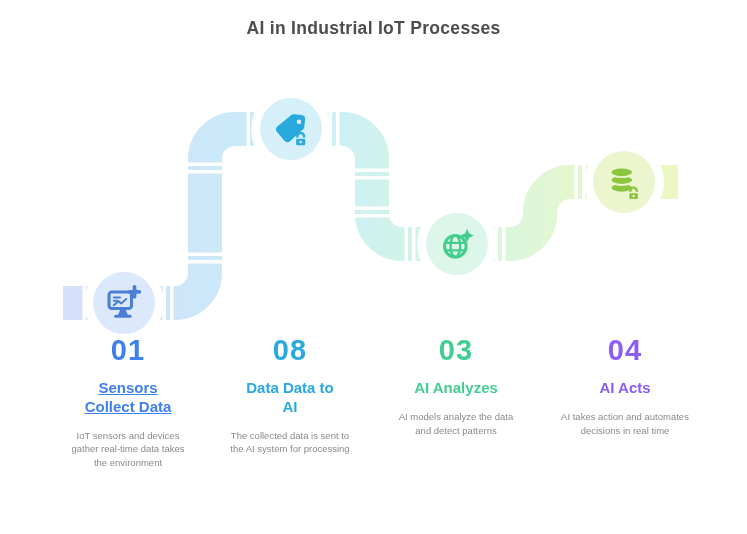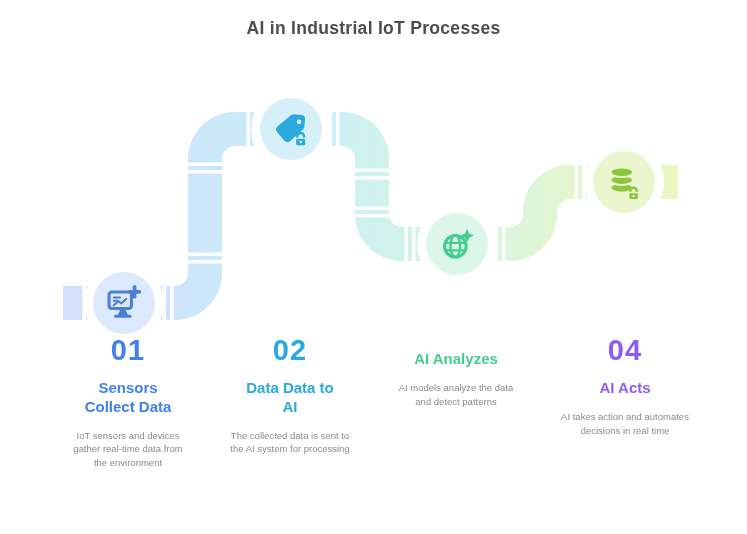--- a/index.html
+++ b/index.html
@@ -20,21 +20,21 @@
   .step .heading{font-size:15px;font-weight:bold;line-height:1.25;margin:14px auto 0;}
   .step .desc{font-size:9.5px;color:#8a8a8a;line-height:1.45;margin:12px auto 0;}
   .s1{left:53px;width:150px;}
   .s2{left:215px;width:150px;}
   .s3{left:381px;width:150px;}
   .s4{left:550px;width:150px;}
   .s1 .num,.s1 .heading{color:#4080ee;}
   .s2 .num,.s2 .heading{color:#29a9e0;}
   .s3 .num,.s3 .heading{color:#43cd92;}
   .s4 .num,.s4 .heading{color:#8b5cf6;}
-  .s1 .heading{max-width:92px;}
+  .s1 .heading{max-width:92px;text-decoration:underline;}
   .s2 .heading{max-width:100px;}
   .s1 .desc{max-width:118px;}
   .s2 .desc{max-width:132px;}
   .s3 .desc{max-width:122px;}
   .s4 .desc{max-width:132px;}
 </style>
 </head>
 <body>
 
 <div class="stage">
@@ -139,28 +139,29 @@
       <path d="M17.6 20.6 v-1.2 a2.3 2.3 0 0 1 4.6 0 v1.2" fill="none" stroke="#8cc63f" stroke-width="1.8"></path>
       <rect x="16.3" y="20.6" width="7.2" height="5.2" rx="1.3" fill="#8cc63f" stroke="#ebf6cf" stroke-width="1"></rect>
       <circle cx="19.9" cy="23.2" r="0.9" fill="#ebf6cf"></circle>
     </svg>
   </div>
 
   <div class="steps">
     <div class="step s1">
       <div class="num">01</div>
       <div class="heading">Sensors Collect Data</div>
-      <div class="desc">IoT sensors and devices gather real-time data from the environment</div>
+      <div class="desc">IoT sensors and devices gather real-time data takes the environment</div>
     </div>
     <div class="step s2">
-      <div class="num">02</div>
+      <div class="num">08</div>
       <div class="heading">Data Data to AI</div>
       <div class="desc">The collected data is sent to the AI system for processing</div>
     </div>
     <div class="step s3">
+      <div class="num">03</div>
       <div class="heading">AI Analyzes</div>
       <div class="desc">AI models analyze the data and detect patterns</div>
     </div>
     <div class="step s4">
       <div class="num">04</div>
       <div class="heading">AI Acts</div>
       <div class="desc">AI takes action and automates decisions in real time</div>
     </div>
   </div>
 

